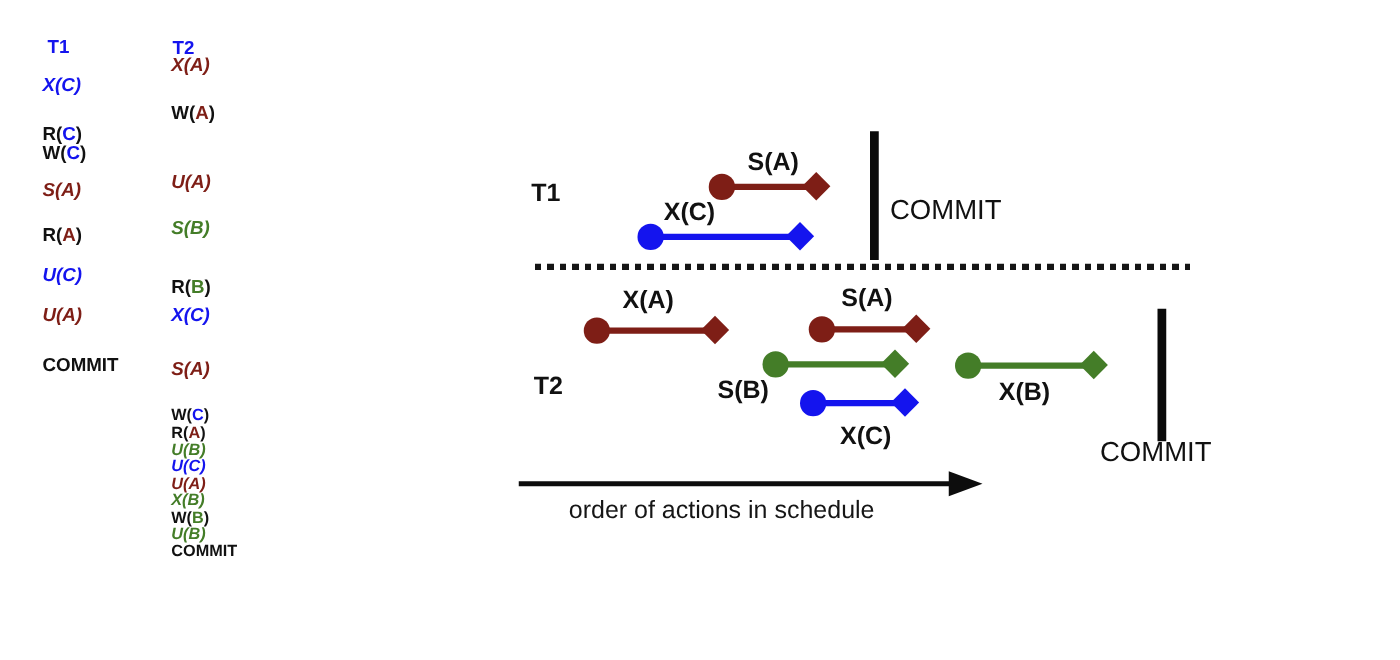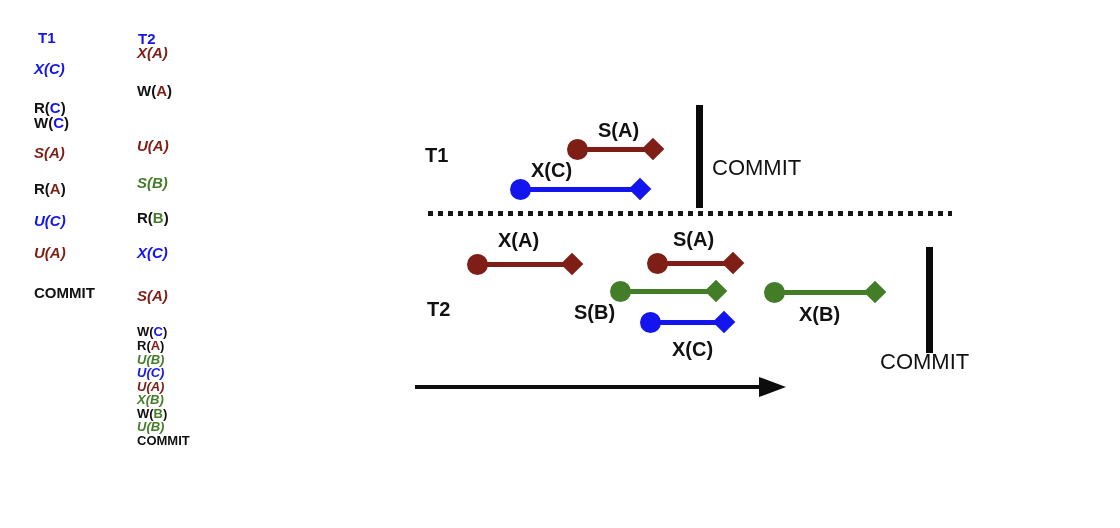--- a/index.html
+++ b/index.html
@@ -40,21 +40,21 @@
       <div class="op" style="left: 34px; top: 145px;"><span class="lock" style="color: rgb(126, 30, 22);">S(A)</span></div>
       <div class="op" style="left: 34px; top: 181px;"><span style="color: rgb(17, 17, 17);">R(</span><span style="color: rgb(126, 30, 22);">A</span><span style="color: rgb(17, 17, 17);">)</span></div>
       <div class="op" style="left: 34px; top: 213px;"><span class="lock" style="color: rgb(20, 20, 238);">U(C)</span></div>
       <div class="op" style="left: 34px; top: 245px;"><span class="lock" style="color: rgb(126, 30, 22);">U(A)</span></div>
       <div class="op" style="left: 34px; top: 285px; color: rgb(17, 17, 17);">COMMIT</div>
       <div class="txn-header" style="left: 138px; top: 30px; color: rgb(20, 20, 238);">T2</div>
       <div class="op" style="left: 137px; top: 45px;"><span class="lock" style="color: rgb(126, 30, 22);">X(A)</span></div>
       <div class="op" style="left: 137px; top: 83px;"><span style="color: rgb(17, 17, 17);">W(</span><span style="color: rgb(126, 30, 22);">A</span><span style="color: rgb(17, 17, 17);">)</span></div>
       <div class="op" style="left: 137px; top: 138px;"><span class="lock" style="color: rgb(126, 30, 22);">U(A)</span></div>
       <div class="op" style="left: 137px; top: 175px;"><span class="lock" style="color: rgb(68, 125, 40);">S(B)</span></div>
-      <div class="op" style="left: 137px; top: 210px;"><span style="color: rgb(17, 17, 17);">R(</span><span style="color: rgb(68, 125, 40);">B</span><span style="color: rgb(17, 17, 17);">)</span></div>
+      <div class="op" style="left: 137px; top: 222px;"><span style="color: rgb(17, 17, 17);">R(</span><span style="color: rgb(68, 125, 40);">B</span><span style="color: rgb(17, 17, 17);">)</span></div>
       <div class="op" style="left: 137px; top: 245px;"><span class="lock" style="color: rgb(20, 20, 238);">X(C)</span></div>
       <div class="op" style="left: 137px; top: 288px;"><span class="lock" style="color: rgb(126, 30, 22);">S(A)</span></div>
       <div class="op small" style="left: 137px; top: 325px;"><span style="color: rgb(17, 17, 17);">W(</span><span style="color: rgb(20, 20, 238);">C</span><span style="color: rgb(17, 17, 17);">)</span></div>
       <div class="op small" style="left: 137px; top: 339px;"><span style="color: rgb(17, 17, 17);">R(</span><span style="color: rgb(126, 30, 22);">A</span><span style="color: rgb(17, 17, 17);">)</span></div>
       <div class="op small" style="left: 137px; top: 353px;"><span class="lock" style="color: rgb(68, 125, 40);">U(B)</span></div>
       <div class="op small" style="left: 137px; top: 366px;"><span class="lock" style="color: rgb(20, 20, 238);">U(C)</span></div>
       <div class="op small" style="left: 137px; top: 380px;"><span class="lock" style="color: rgb(126, 30, 22);">U(A)</span></div>
       <div class="op small" style="left: 137px; top: 393px;"><span class="lock" style="color: rgb(68, 125, 40);">X(B)</span></div>
       <div class="op small" style="left: 137px; top: 407px;"><span style="color: rgb(17, 17, 17);">W(</span><span style="color: rgb(68, 125, 40);">B</span><span style="color: rgb(17, 17, 17);">)</span></div>
       <div class="op small" style="left: 137px; top: 420px;"><span class="lock" style="color: rgb(68, 125, 40);">U(B)</span></div>
@@ -114,14 +114,15 @@
     <div class="commit-bar" style="left:436px;top:105px;width:7px;height:103px;"></div>
     <span class="commit-text" style="left:452px;top:155px;">COMMIT</span>
 
     <div class="divider" style="left:168px;top:211px;width:524px;"></div>
 
     <div class="commit-bar" style="left:666px;top:247px;width:7px;height:106px;"></div>
     <span class="commit-text" style="left:620px;top:349px;">COMMIT</span>
 
     <div class="arrow-shaft" style="left:155px;top:385px;width:345px;height:4px;"></div>
     <div class="arrow-head" style="left:499px;top:377px;"></div>
+    <span class="axis-label" style="left:195px;top:397px;">order of actions in schedule</span>
   </div>
 </div>
 
 </body></html>

